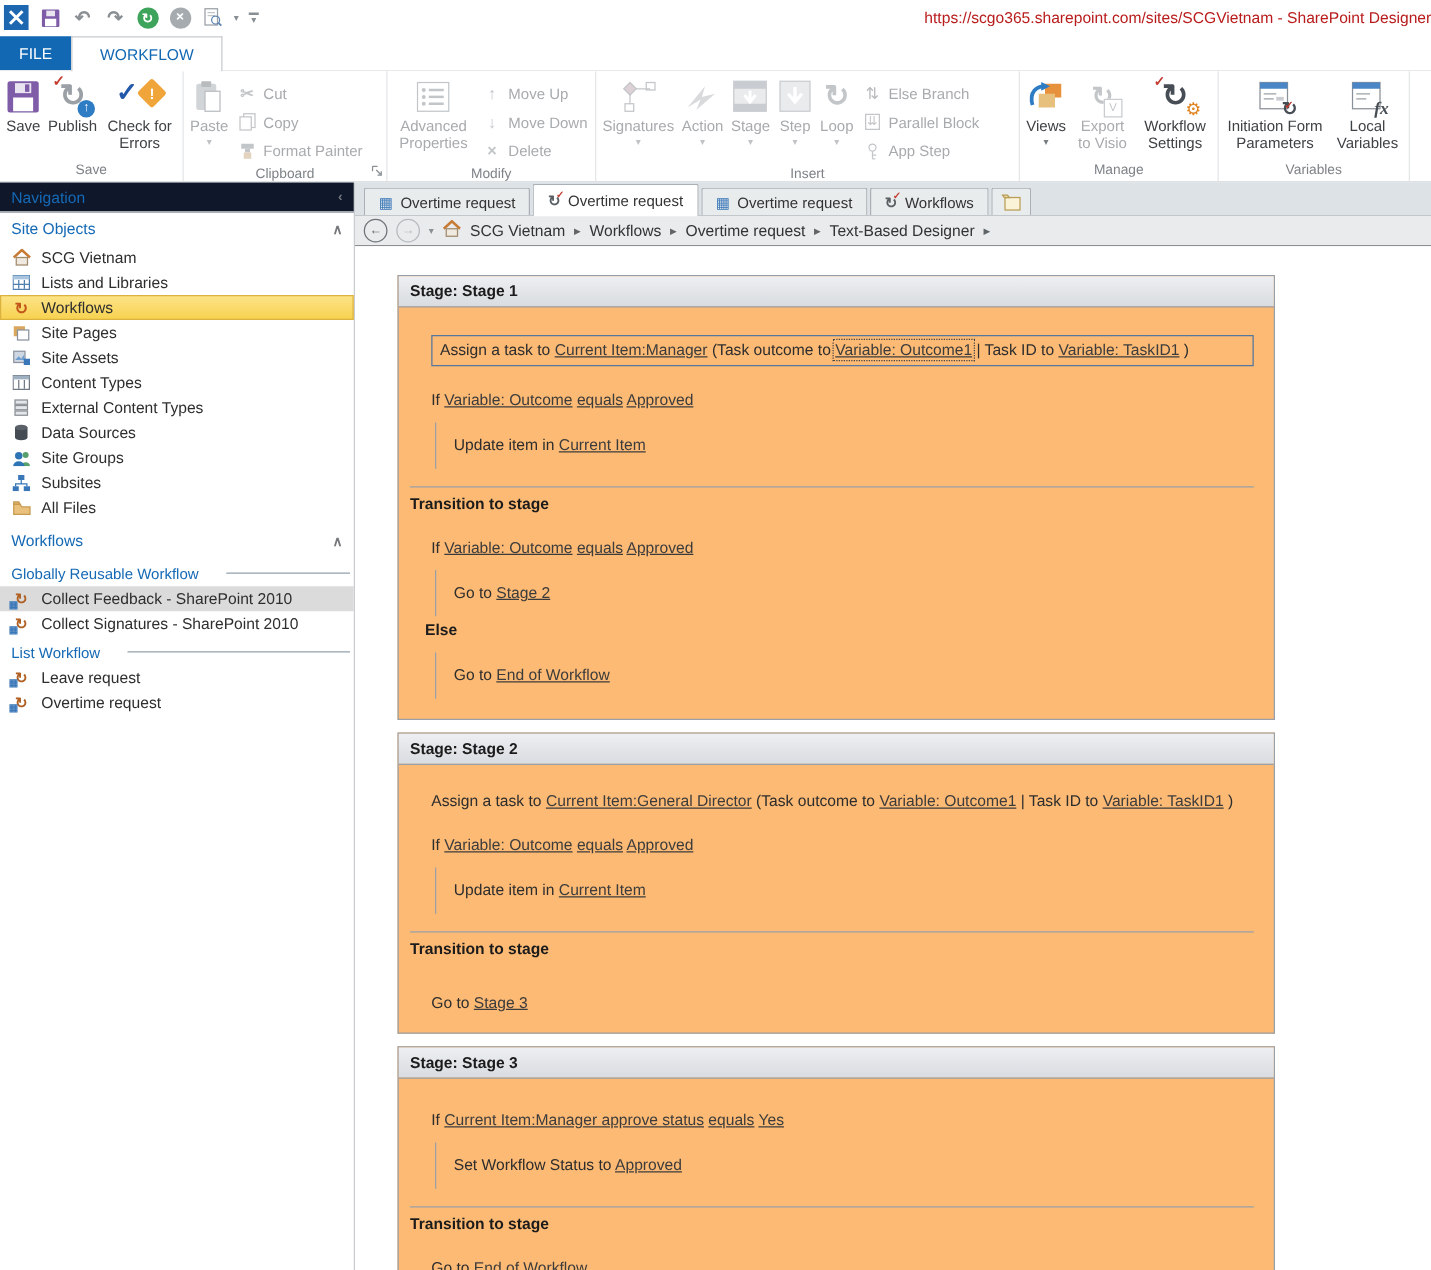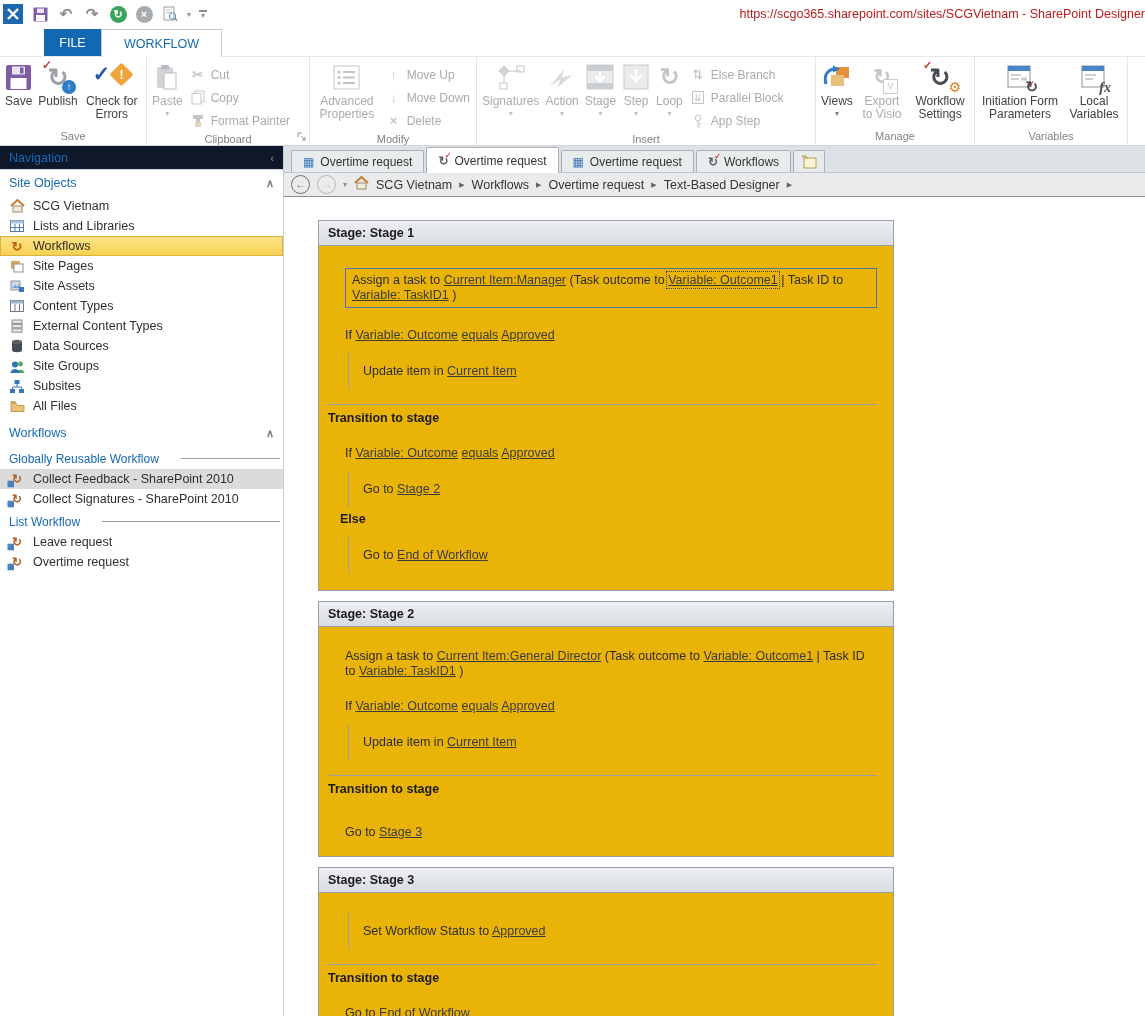--- a/index.html
+++ b/index.html
@@ -15,21 +15,21 @@
   .circ.green{background:#3fa45b;}
   .circ.gray{background:#a6abaf;}
   .caret{font-size:8px;color:#8a8f94;}
   .qmore{display:inline-flex;flex-direction:column;align-items:center;color:#8a8f94;}
   .qmore .bar{width:8px;border-top:2px solid #8a8f94;margin-bottom:1px;}
   .qmore .cv{font-size:8px;line-height:6px;}
   .title-text{flex:1;text-align:right;font-size:12.5px;color:#b91c1c;white-space:nowrap;overflow:hidden;padding-left:40px;}
 
   
   .tabrow{height:28px;display:flex;align-items:flex-end;background:#fff;border-bottom:1px solid #e7e9eb;}
-  .file-tab{width:57px;height:27px;background:#1268b3;color:#fff;display:flex;align-items:center;justify-content:center;font-size:12.5px;margin-left:44px;}
+  .file-tab{width:57px;height:27px;background:#1268b3;color:#fff;display:flex;align-items:center;justify-content:center;font-size:12.5px;}
   .wf-tab{height:27px;padding:0 22px;border:1px solid #c8cbce;border-bottom:none;background:#fff;color:#1268b3;
           display:flex;align-items:center;font-size:12.5px;margin-bottom:-1px;position:relative;z-index:2;}
 
   
   .ribbon{height:88px;display:flex;background:#fff;border-bottom:1px solid #d4d7da;}
   .rgroup{display:flex;flex-direction:column;border-right:1px solid #e3e5e7;padding:1px 2px 0;position:relative;flex:0 0 auto;}
   .rgc{flex:1;display:flex;align-items:stretch;}
   .rgroup-title{height:16px;text-align:center;font-size:11px;color:#7e8287;line-height:15px;}
   .bigbtn{display:flex;flex-direction:column;align-items:center;justify-content:flex-start;padding:3px 3px 0;font-size:12px;color:#3f4245;text-align:center;cursor:default;}
   .bigbtn .ic{height:32px;display:flex;align-items:center;justify-content:center;margin-bottom:2px;}
@@ -108,21 +108,21 @@
               font-size:12.5px;color:#333;}
   .ncirc{width:17px;height:17px;border-radius:50%;border:1px solid #6d7276;color:#5d6266;display:inline-flex;align-items:center;
          justify-content:center;font-size:10px;font-weight:bold;}
   .ncirc.disabled{border-color:#b6babd;color:#b6babd;}
   .crumb-sep{font-size:7px;color:#5f6468;}
   .crumb{cursor:default;}
 
   .canvas{flex:1;background:#fff;overflow:hidden;padding-top:23px;}
 
   
-  .stage{width:576px;margin:0 0 10px 34px;border:1px solid #999fa6;background:#eab308;box-sizing:border-box;}
+  .stage{width:702px;margin:0 0 10px 34px;border:1px solid #999fa6;background:#fdba74;box-sizing:border-box;}
   .stage-hd{padding:5px 9px;background:linear-gradient(180deg,#edeff2 0%,#d9dce0 100%);border-bottom:1px solid #999fa6;
             font-size:12.5px;font-weight:bold;color:#1b1b1b;}
   .stage-bd{padding:10px 16px 16px 9px;font-size:12.5px;color:#2d2d2d;line-height:15px;}
   .sentence{margin:20px 0 0 17px;}
   .sentence.first12{margin-top:12px;}
   .sentence.first16{margin-top:16px;}
   a.wl{color:#3c3c3c;text-decoration:underline;cursor:pointer;}
   .dotted{outline:1px dotted #444;outline-offset:1px;}
   .sel-box{border:1px solid #54779e;padding:4px 6px;margin:12px 0 0 17px;box-sizing:border-box;}
   .indent{margin:10px 0 0 20px;border-left:1px solid #9aa0a6;padding:11px 0 11px 14px;}
@@ -732,20 +732,26 @@
             <div class="sentence" style="margin-top:28px">
               <span>Go to</span>
               <a class="wl">Stage 3</a>
             </div>
           </div>
         </div>
 
         <div class="stage" style="min-height:194px">
           <div class="stage-hd">Stage: Stage 3</div>
           <div class="stage-bd">
+            <div class="sentence first16">
+              <span>If</span>
+              <a class="wl">Current Item:Manager approve status</a>
+              <a class="wl">equals</a>
+              <a class="wl">Yes</a>
+            </div>
             <div class="indent">
               <span>Set Workflow Status to</span>
               <a class="wl">Approved</a>
             </div>
             <div class="divider"></div>
             <div class="trans">Transition to stage</div>
             <div class="sentence" style="marg in-top:12px">
               <span>Go to</span>
               <a class="wl">End of Workflow</a>
             </div>

